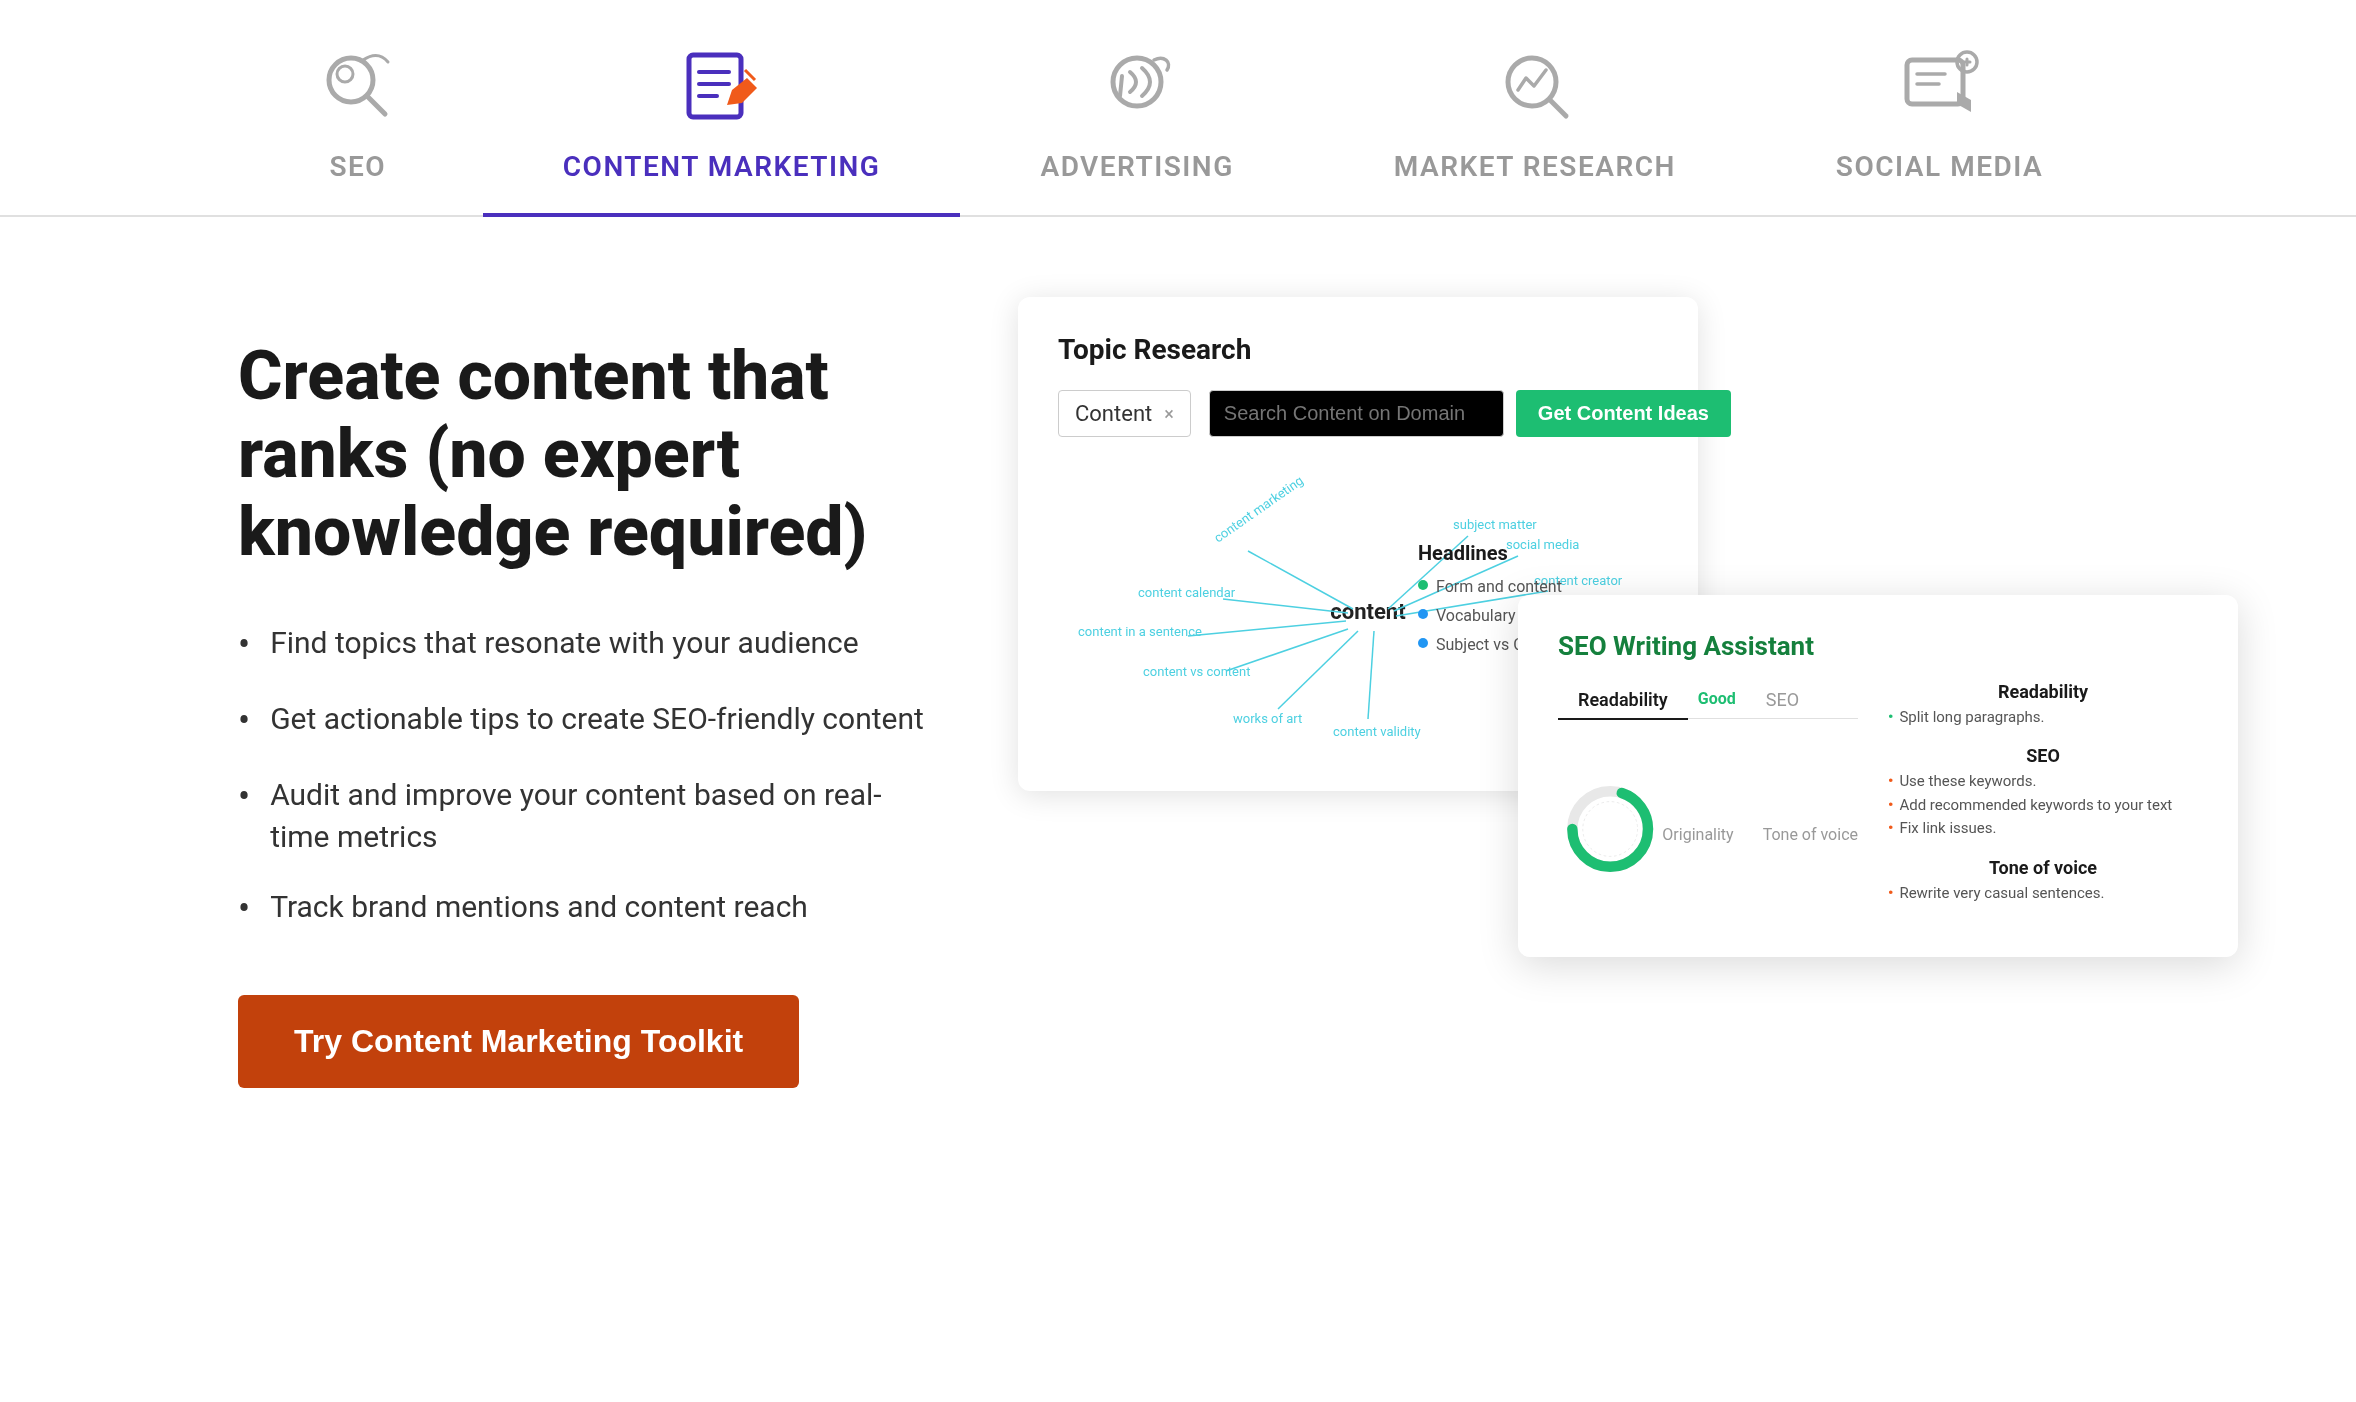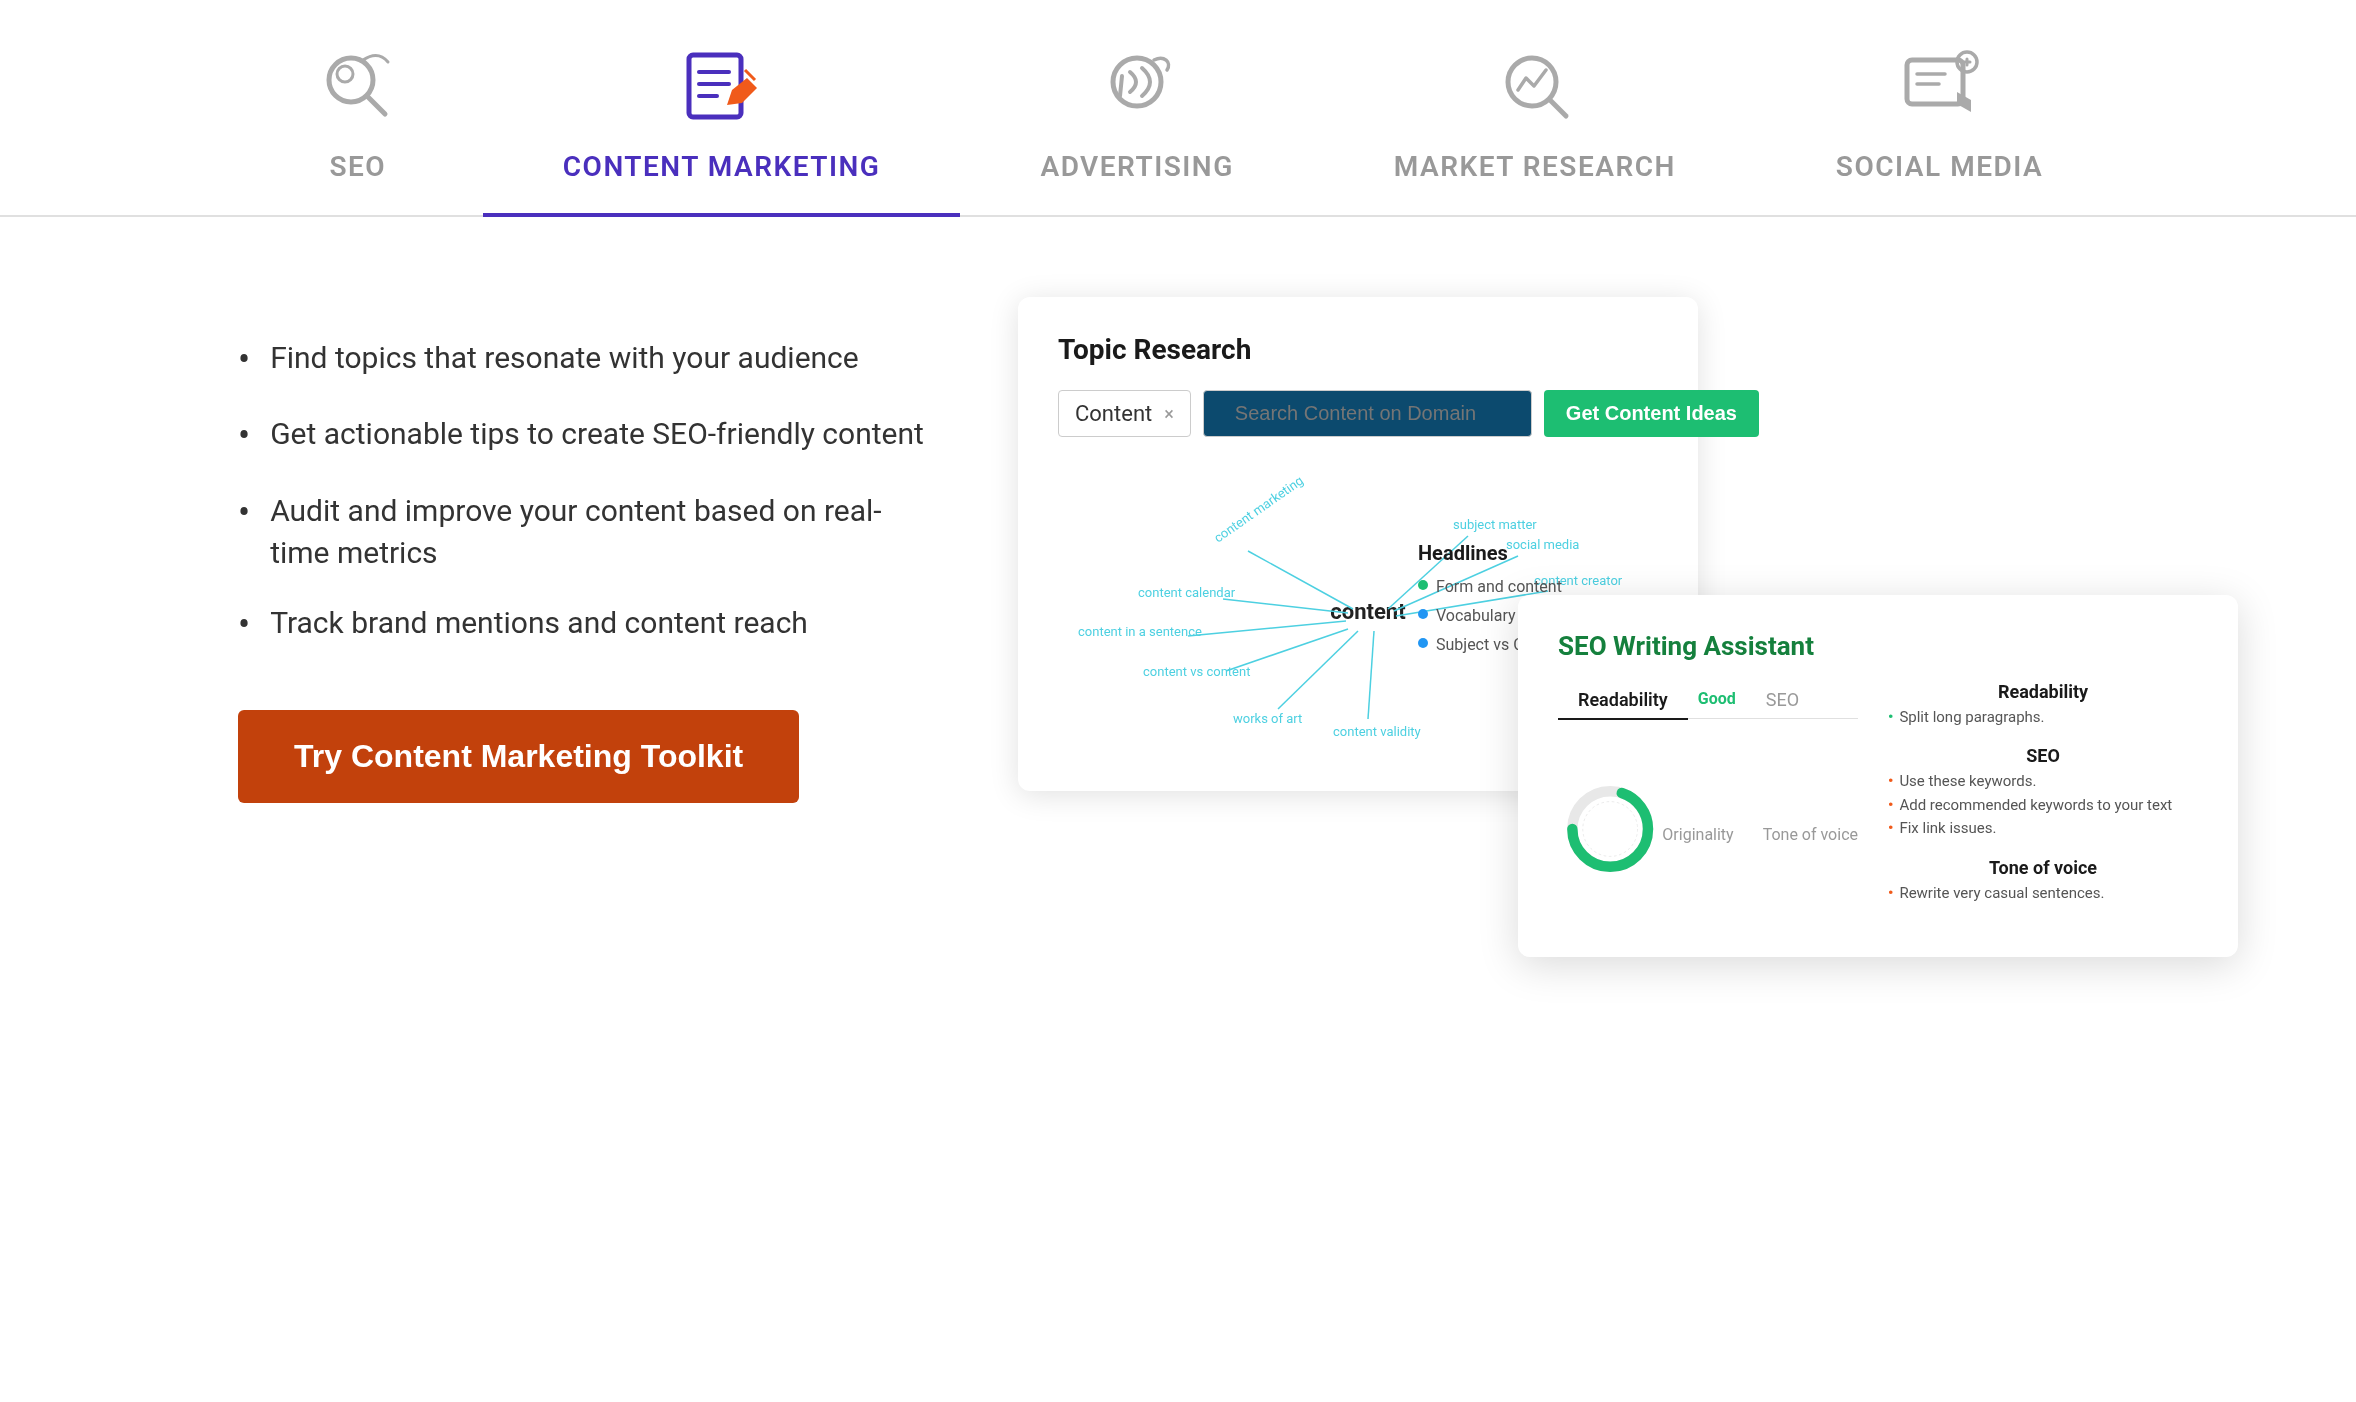--- a/index.html
+++ b/index.html
@@ -146,24 +146,25 @@
     }
     .search-tag .x-btn {
       color: #999;
       font-size: 18px;
       cursor: pointer;
     }
     .search-domain {
       flex: 1;
       border: 1.5px solid #ccc;
       border-radius: 4px;
-      padding: 10px 31px;
+      padding: 10px 14px;
       font-size: 20px;
       color: #aaa;
-      background: #0c4a6e;
+      background: #000000;
+      margin-left: 6px;
     }
     .get-ideas-btn {
       background: #1dbe72;
       color: #fff;
       border: none;
       border-radius: 4px;
       padding: 10px 22px;
       font-size: 20px;
       font-weight: 600;
       cursor: pointer;
@@ -373,20 +374,21 @@
       <line x1="69" y1="22" x2="75" y2="22" stroke="#aaa" stroke-width="3" stroke-linecap="round"></line>
       <line x1="72" y1="19" x2="72" y2="25" stroke="#aaa" stroke-width="3" stroke-linecap="round"></line>
     </svg>
     <span class="tab-label">SOCIAL MEDIA</span>
   </div>
 </nav>
 
 <div class="main-content">
 
   <div class="left-side">
+    <h1 class="main-headline">Create content that ranks (no expert knowledge required)</h1>
     <ul class="feature-list">
       <li>Find topics that resonate with your audience</li>
       <li>Get actionable tips to create SEO-friendly content</li>
       <li>Audit and improve your content based on real-time metrics</li>
       <li>Track brand mentions and content reach</li>
     </ul>
     <button class="cta-button">Try Content Marketing Toolkit</button>
   </div>
 
   <div class="right-side">

